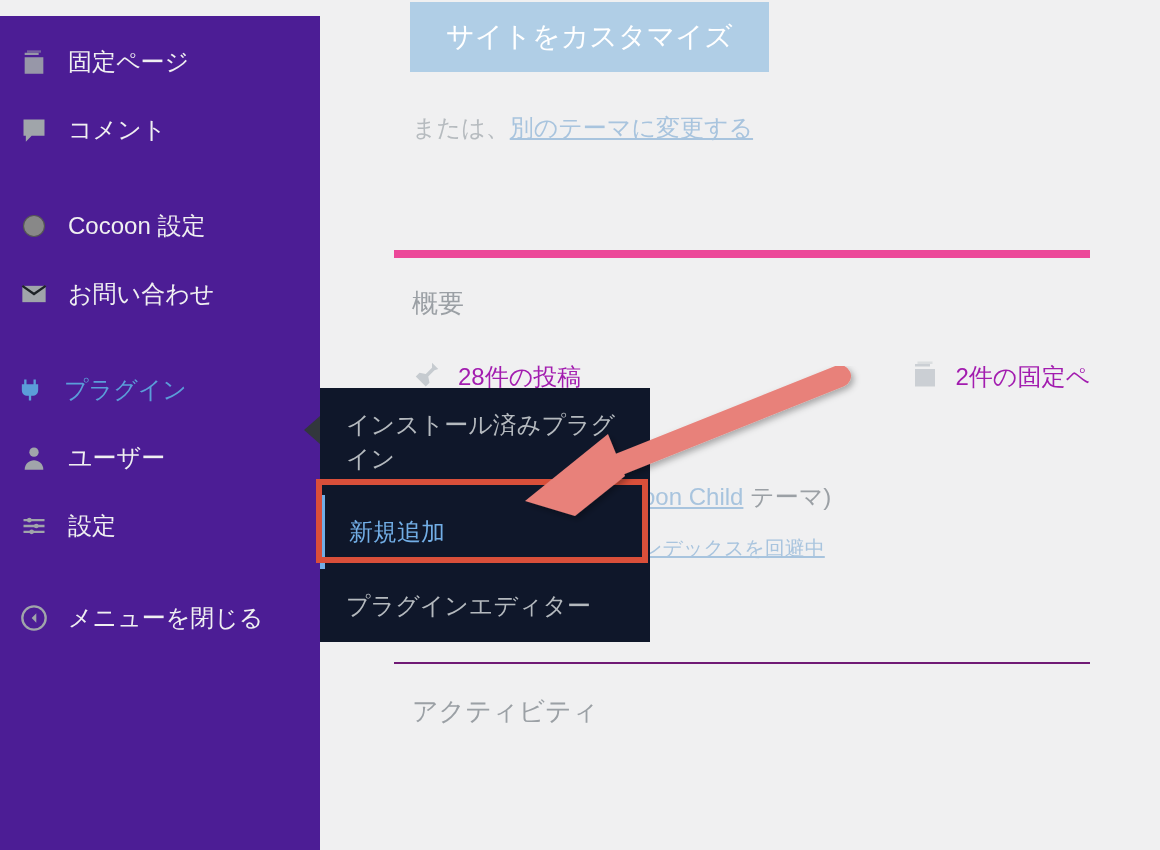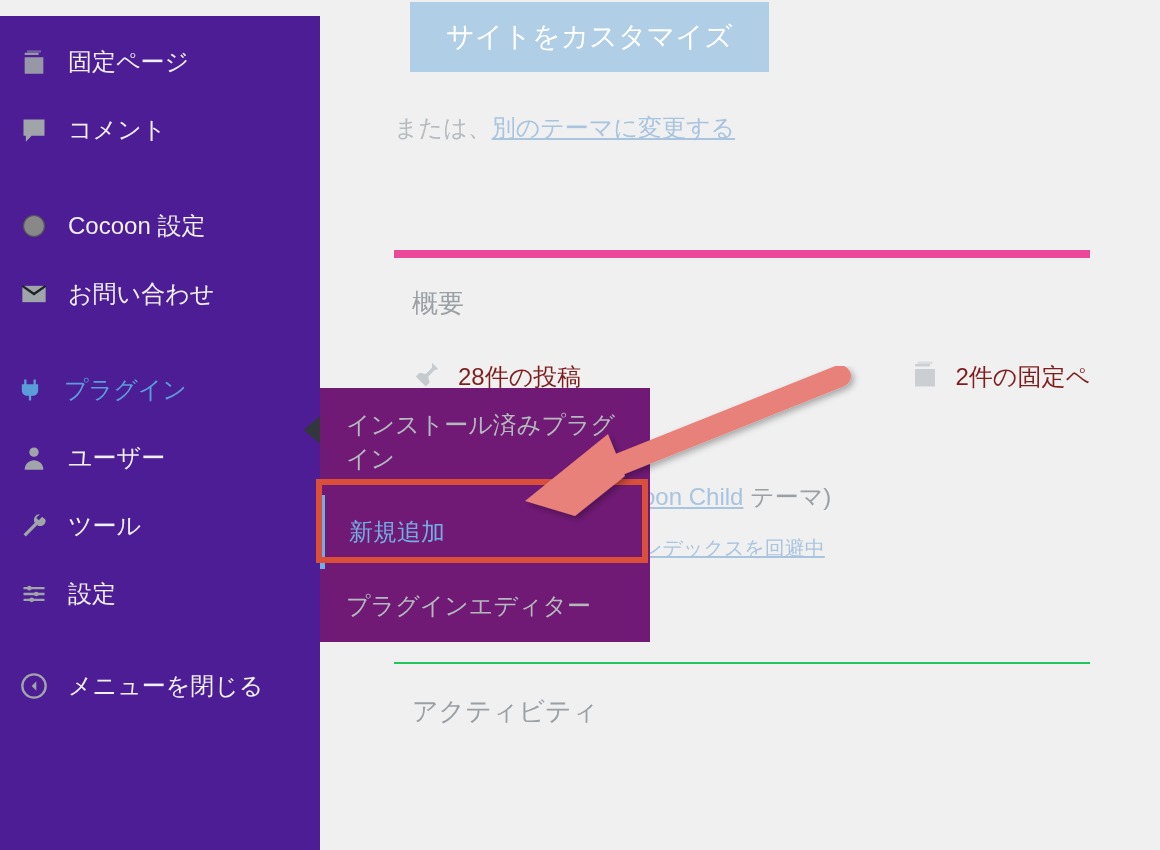--- a/index.html
+++ b/index.html
@@ -49,21 +49,21 @@
     }
     .sidebar-item svg {
       width: 28px;
       height: 28px;
     }
     .submenu {
       position: absolute;
       left: 320px;
       top: 388px;
       width: 330px;
-      background: #701a75;
+      background: #0f172a;
       padding: 0;
       z-index: 10;
     }
     .submenu::before {
       content: "";
       position: absolute;
       left: -16px;
       top: 28px;
       border-top: 14px solid transparent;
       border-bottom: 14px solid transparent;
@@ -119,20 +119,21 @@
       font-size: 28px;
       border: none;
       display: inline-block;
       margin-top: -10px;
       margin-left: 16px;
     }
     .or-text {
       margin-top: 40px;
       font-size: 24px;
       color: #b6bbbf;
+      margin-left: 18px;
     }
     .or-text a {
       color: #a8c4de;
       text-decoration: underline;
     }
     .panel-header {
       font-size: 26px;
       color: #9ba0a5;
       border-top: 8px solid #ec4899;
       padding-top: 28px;
@@ -141,21 +142,21 @@
     }
     .overview-row {
       display: flex;
       margin-top: 38px;
       padding-left: 18px;
     }
     .overview-item {
       display: flex;
       align-items: center;
       font-size: 24px;
-      color: #7f1d1d;
+      color: #a21caf;
     }
     .overview-item.right {
       margin-left: auto;
     }
     .overview-item .icon {
       color: #c6cbd0;
       margin-right: 16px;
     }
     .overview-item svg {
       width: 30px;
@@ -176,21 +177,21 @@
       padding-left: 248px;
       margin-top: 22px;
     }
     .index-line a {
       color: #a8c4de;
       text-decoration: underline;
     }
     .activity-header {
       font-size: 26px;
       color: #9ba0a5;
-      border-top: 2px solid #22c55e;
+      border-top: 2px solid #701a75;
       padding-top: 30px;
       margin-top: 100px;
       padding-left: 18px;
     }
     .recent-text {
       font-size: 24px;
       color: #9ba0a5;
       margin-top: 40px;
       padding-left: 18px;
     }
@@ -255,28 +256,20 @@
   <div class="sidebar-item">
     <span class="icon">
       <svg viewBox="0 0 24 24" fill="currentColor">
           <circle cx="12" cy="7" r="4"></circle>
           <path d="M4 22c0-5 4-8 8-8s8 3 8 8z"></path>
         </svg>
     </span>
     <span>ユーザー</span>
   </div>
 
-  <div class="sidebar-item">
-    <span class="icon">
-      <svg viewBox="0 0 24 24" fill="currentColor">
-          <path d="M22 7c0 3-2 5-5 5-1 0-2 0-2-1L5 21l-2-2 10-10c-1 0-1-1-1-2 0-3 2-5 5-5l-3 3 2 2 3-3c1 1 3 2 3 3z"></path>
-        </svg>
-    </span>
-    <span>ツール</span>
-  </div>
 
   <div class="sidebar-item">
     <span class="icon">
       <svg viewBox="0 0 24 24" fill="currentColor">
           <path d="M3 6h4v2H3zm6 0h12v2H9zM3 11h10v2H3zm12 0h6v2h-6zM3 16h6v2H3zm8 0h10v2H11z"></path>
           <circle cx="8" cy="7" r="2"></circle>
           <circle cx="14" cy="12" r="2"></circle>
           <circle cx="10" cy="17" r="2"></circle>
         </svg>
     </span>

